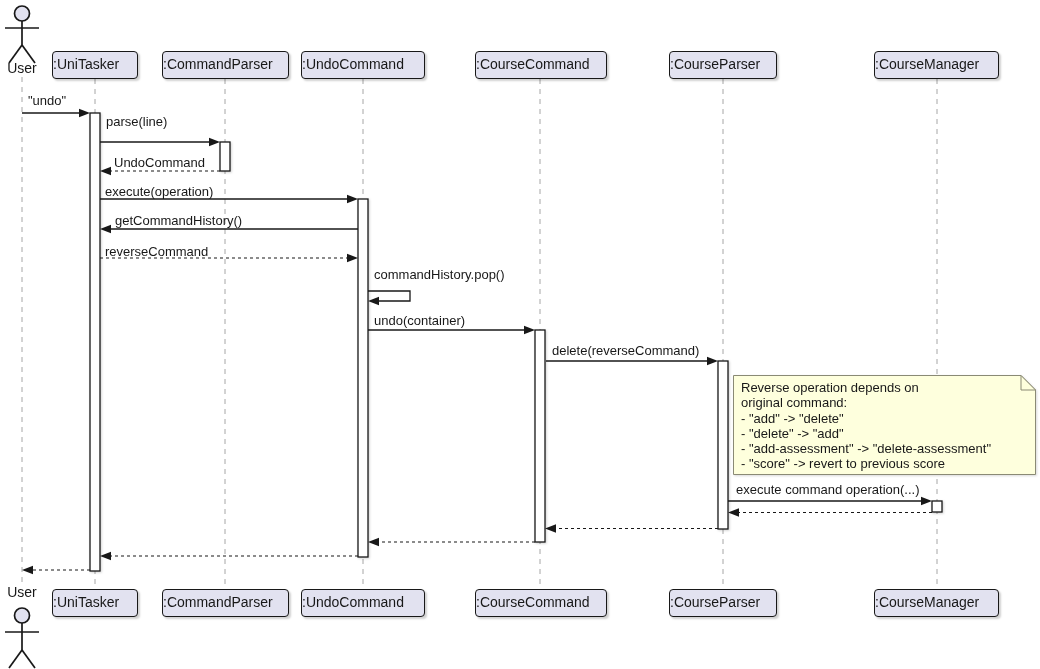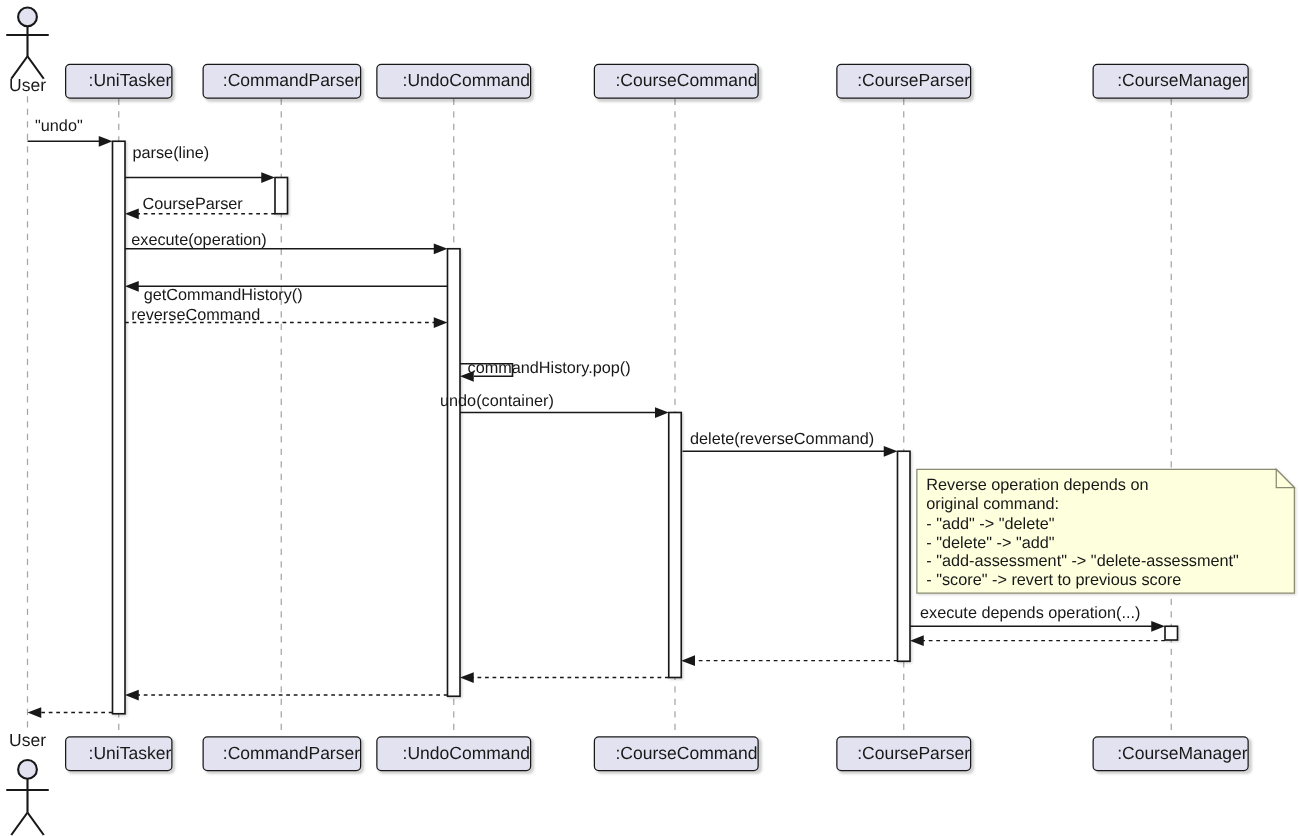--- a/index.html
+++ b/index.html
@@ -13,21 +13,21 @@
   .lifeline{stroke:var(--lifeline,#A6A6A6);stroke-width:1;stroke-dasharray:5 5;fill:none;}
   .arrow{stroke:var(--message,#181818);stroke-width:1.3;fill:none;}
   .arrow-dashed{stroke:var(--message,#181818);stroke-width:1.1;stroke-dasharray:3 3;fill:none;}
   .head{fill:var(--message,#181818);stroke:none;}
   .activation{fill:#FFFFFF;stroke:var(--message,#181818);stroke-width:1.3;filter:drop-shadow(1.5px 1.5px 1px rgba(0,0,0,0.18));}
   .actor-line{stroke:var(--message,#181818);stroke-width:1.7;fill:none;}
   .actor-head{fill:var(--participant-fill,#E2E2F0);stroke:var(--message,#181818);stroke-width:1.7;}
   .note-body{fill:var(--note-fill,#FEFFDD);stroke:var(--note-border,#8A8A75);stroke-width:1;filter:drop-shadow(1.5px 1.5px 1px rgba(0,0,0,0.15));}
   .note-fold{fill:var(--note-fill,#FEFFDD);stroke:var(--note-border,#8A8A75);stroke-width:1;}
   .participant{
-    position:absolute;height:25px;line-height:25px;text-align:right;
+    position:absolute;height:25px;line-height:25px;text-align:left;
     background:var(--participant-fill,#E2E2F0);
     border:1.5px solid var(--participant-border,#181818);
     border-radius:4px;font-size:14px;
     box-shadow:2px 2px 2px rgba(0,0,0,0.18);
     box-sizing:border-box;height:28px;line-height:25px;
   }
   .actor-label{position:absolute;width:44px;text-align:center;font-size:14px;height:15px;line-height:15px;}
   .msg{position:absolute;font-size:13px;white-space:nowrap;height:14px;line-height:14px;}
   .note-text{position:absolute;left:733px;top:375px;width:331px;height:100px;box-sizing:border-box;padding:5px 0 0 8px;font-size:13px;}
   .note-line{line-height:15.3px;white-space:nowrap;}
@@ -135,28 +135,28 @@
 
   <div class="participant" style="left:52px;top:589px;width:86px">:UniTasker</div>
   <div class="participant" style="left:162px;top:589px;width:127px">:CommandParser</div>
   <div class="participant" style="left:301px;top:589px;width:124px">:UndoCommand</div>
   <div class="participant" style="left:475px;top:589px;width:132px">:CourseCommand</div>
   <div class="participant" style="left:669px;top:589px;width:108px">:CourseParser</div>
   <div class="participant" style="left:874px;top:589px;width:125px">:CourseManager</div>
 
   <div class="msg" style="left:28px;top:94px">"undo"</div>
   <div class="msg" style="left:106px;top:115px">parse(line)</div>
-  <div class="msg" style="left:114px;top:156px">CourseParser</div>
+  <div class="msg" style="left:114px;top:156px">UndoCommand</div>
   <div class="msg" style="left:105px;top:185px">execute(operation)</div>
-  <div class="msg" style="left:115px;top:229px">getCommandHistory()</div>
+  <div class="msg" style="left:115px;top:214px">getCommandHistory()</div>
   <div class="msg" style="left:105px;top:245px">reverseCommand</div>
-  <div class="msg" style="left:374px;top:287px">commandHistory.pop()</div>
-  <div class="msg" style="left:352px;top:314px">undo(container)</div>
+  <div class="msg" style="left:374px;top:268px">commandHistory.pop()</div>
+  <div class="msg" style="left:374px;top:314px">undo(container)</div>
   <div class="msg" style="left:552px;top:344px">delete(reverseCommand)</div>
-  <div class="msg" style="left:736px;top:483px">execute depends operation(...)</div>
+  <div class="msg" style="left:736px;top:483px">execute command operation(...)</div>
 
   <div class="note-text">
     <div class="note-line">Reverse operation depends on</div>
     <div class="note-line">original command:</div>
     <div class="note-line">- "add" -&gt; "delete"</div>
     <div class="note-line">- "delete" -&gt; "add"</div>
     <div class="note-line">- "add-assessment" -&gt; "delete-assessment"</div>
     <div class="note-line">- "score" -&gt; revert to previous score</div>
   </div>
 

